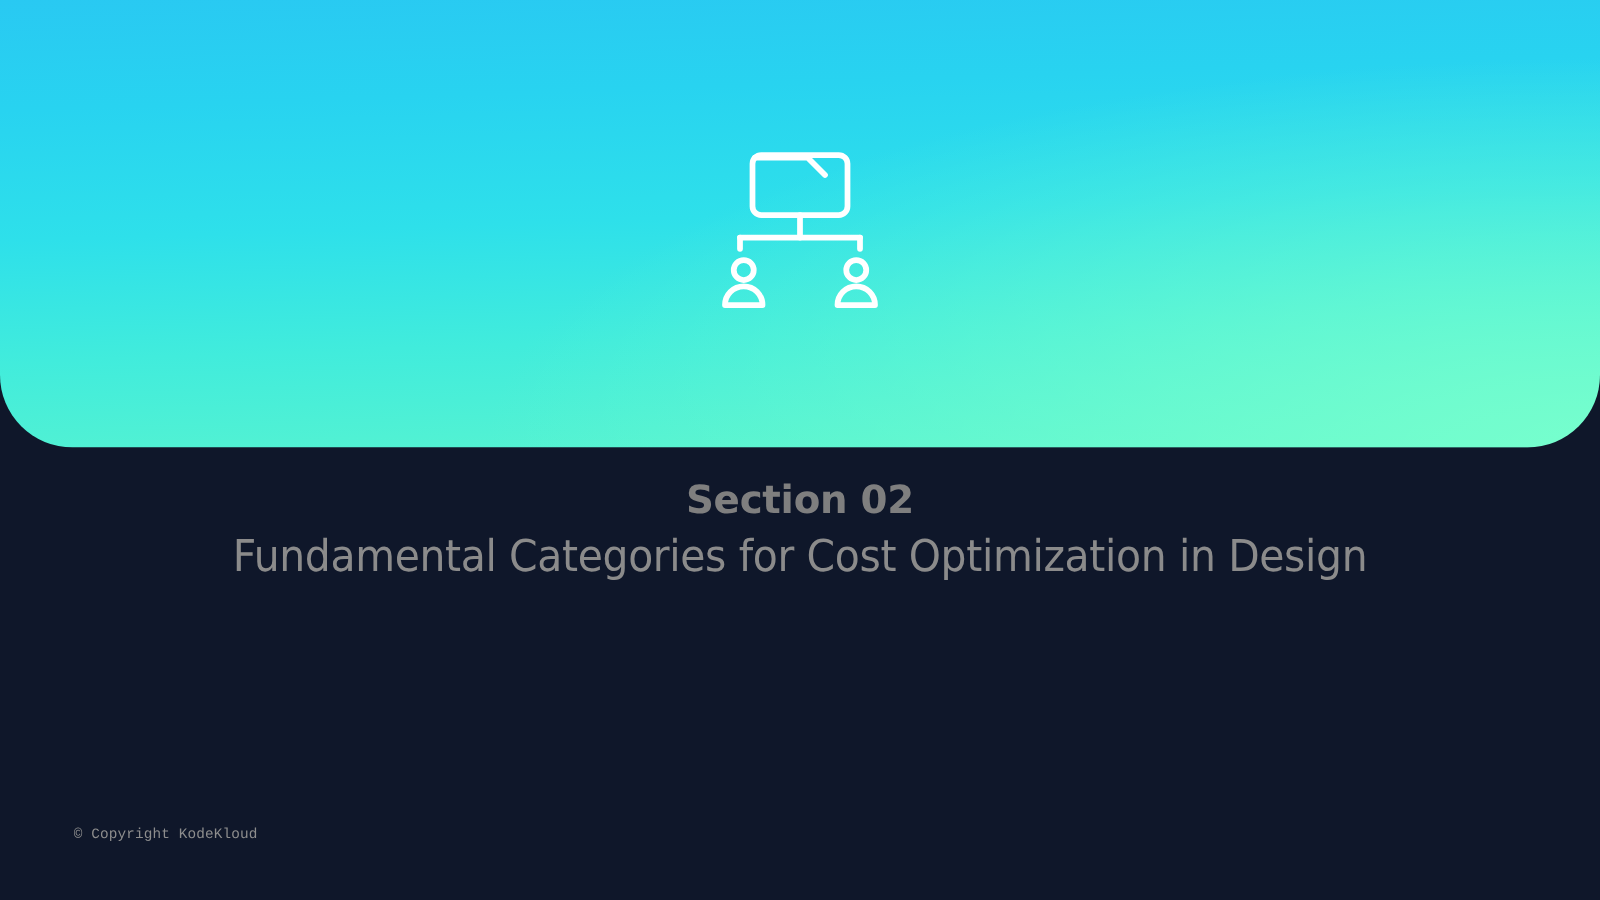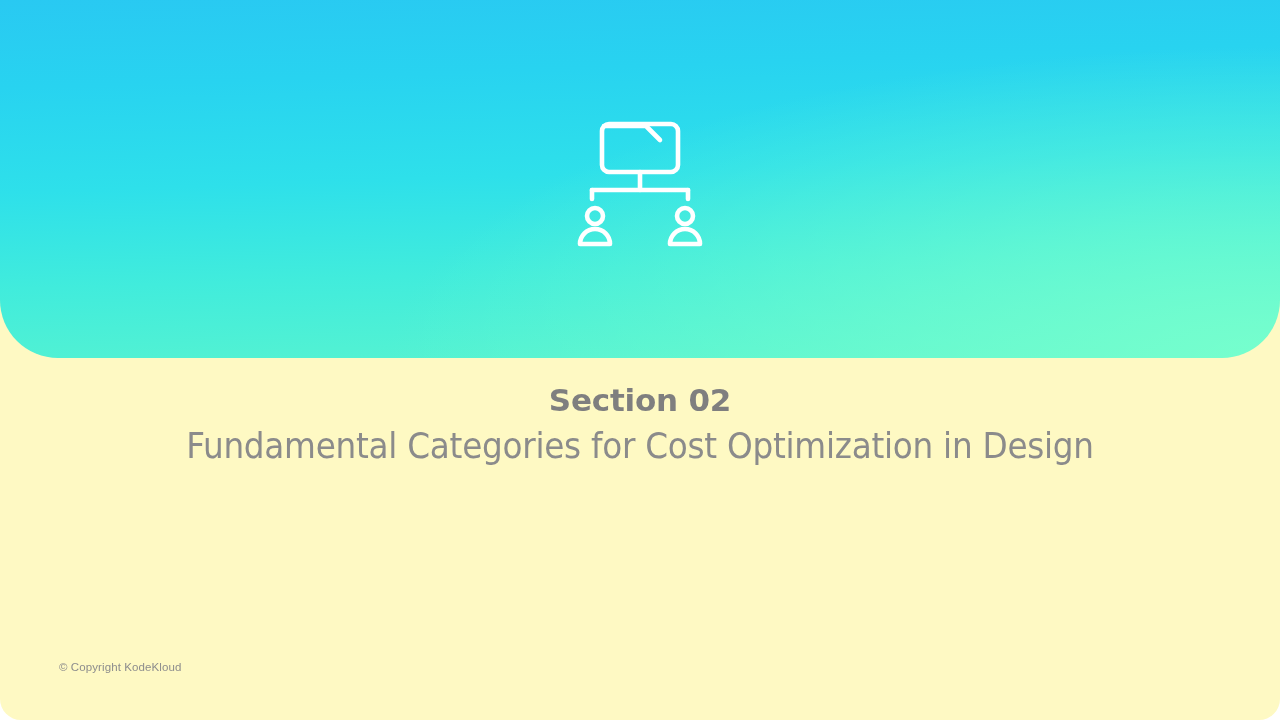--- a/index.html
+++ b/index.html
@@ -14,22 +14,21 @@
     font-family: "DejaVu Sans", "Liberation Sans", sans-serif;
     overflow: hidden;
     position: relative;
   }
 
   .slide {
     position: absolute;
     inset: 0;
     width: 1280px;
     height: 720px;
-    background: #fef9c3;
-    border-radius: 21px;
+    background: #0f172a;
   }
 
   
   .hero {
     position: absolute;
     left: 0;
     top: 0;
     width: 1280px;
     height: 358px;
     border-bottom-left-radius: 58px;
@@ -96,21 +95,21 @@
     margin: 0;
     transform: scaleX(0.935);
     transform-origin: 50% 50%;
   }
 
   
   .footer-copyright {
     position: absolute;
     left: 59px;
     top: 661px;
-    font-family: Liberation Sans, sans-serif;
+    font-family: Liberation Mono, monospace;
     font-size: 11.5px;
     font-weight: normal;
     color: #8d8d8d;
     letter-spacing: 0.1px;
     white-space: nowrap;
   }
 </style>
 </head>
 <body>
 

